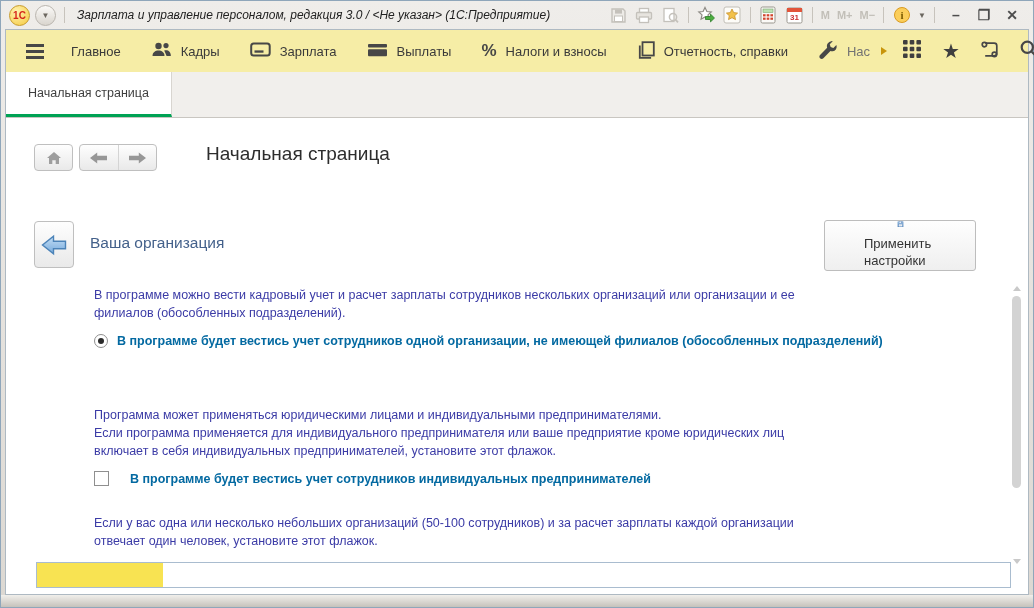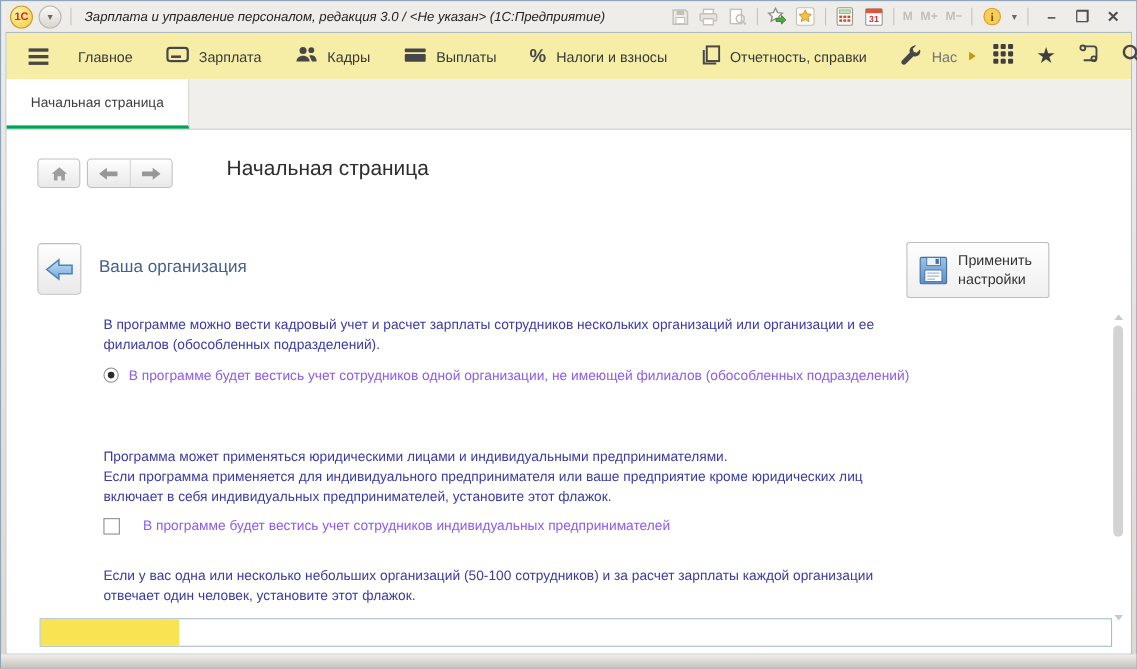--- a/index.html
+++ b/index.html
@@ -47,28 +47,28 @@
   .nav-group{position:absolute;left:73px;top:26px;width:78px;height:27px;padding:0;}
   .nav-half{flex:1;height:100%;display:flex;align-items:center;justify-content:center;}
   .nav-half:first-child{border-right:1px solid #D4D4D4;}
   .page-title{position:absolute;left:200px;top:25px;font-size:19px;color:#2D2D2D;}
   .setup-heading{position:absolute;left:30px;top:67px;font-size:14.5px;font-weight:bold;color:#00954F;}
 
   .section-back{position:absolute;left:28px;top:103px;width:40px;height:47px;}
   .section-title{position:absolute;left:84px;top:116px;font-size:15.5px;font-weight:normal;color:#44618B;}
   .btn-next{position:absolute;left:710px;top:102px;width:101px;height:51px;border:2px solid #DDAE1F;border-radius:3px;
     background:linear-gradient(#FEFEFE,#EFEFEF);display:flex;align-items:center;justify-content:center;gap:9px;font-size:13px;color:#333;}
-  .btn-apply{position:absolute;left:818px;top:102px;width:130px;height:51px;border:1px solid #BDBDBD;border-radius:3px;
+  .btn-apply{position:absolute;left:818px;top:102px;width:152px;height:51px;border:1px solid #BDBDBD;border-radius:3px;
     background:linear-gradient(#FEFEFE,#EFEFEF);display:flex;align-items:center;justify-content:center;gap:9px;
-    font-size:13px;color:#333;line-height:1.3;}
+    font-size:13px;color:#333;line-height:1.3;flex-direction:column;}
   .btn-apply .lbl{width:72px;}
 
   .para{position:absolute;left:88px;width:905px;font-size:12.5px;line-height:18px;color:#3B3BA6;white-space:pre-line;}
   .p1{top:168px;} .p2{top:288px;} .p3{top:396px;}
-  .opt-row{position:absolute;left:88px;display:flex;font-size:12.5px;color:#8b5cf6;}
+  .opt-row{position:absolute;left:88px;display:flex;align-items:center;font-size:12.5px;color:#0369a1;font-weight:bold;}
   .r1{top:216px;} .r2{top:247px;} .cb{top:353px;}
   .radio{width:14px;height:14px;border:1px solid #8F8F8F;border-radius:50%;background:#fff;position:relative;flex:0 0 auto;margin-right:9px;}
   .radio.checked::after{content:"";position:absolute;left:3px;top:3px;width:6px;height:6px;border-radius:50%;background:#2B2B2B;}
   .checkbox{width:15px;height:15px;border:1px solid #8F8F8F;background:#fff;flex:0 0 auto;margin-right:21px;}
 
   .progress{position:absolute;left:30px;top:444px;width:975px;height:26px;border:1px solid #A9BCCF;background:#fff;}
   .progress-fill{height:100%;background:#F8E352;}
 
   .scrollbar{position:absolute;right:5px;top:168px;width:12px;height:278px;}
   .sb-arrow{position:absolute;left:2px;width:0;height:0;border-left:4px solid transparent;border-right:4px solid transparent;}
@@ -184,38 +184,38 @@
           <i></i>
           <i></i>
         </div>
 
       <div class="menu-item">
         <span>Главное</span>
       </div>
 
       <div class="menu-item">
         <span>
-          <svg width="21" height="15" viewBox="0 0 21 15">
-              <rect x="1.2" y="1.5" width="18.5" height="12" rx="2.5" fill="none" stroke="#474747" stroke-width="2"></rect>
-              <rect x="4.5" y="8.4" width="9" height="2.3" fill="#474747"></rect>
-            </svg>
-        </span>
-        <span>Зарплата</span>
-      </div>
-
-      <div class="menu-item">
-        <span>
           <svg width="21" height="15" viewBox="0 0 21 15" fill="#474747">
               <circle cx="7.5" cy="4" r="3.2"></circle>
               <path d="M1.5 14c0-3.4 2.7-5.4 6-5.4s6 2 6 5.4z"></path>
               <circle cx="15" cy="3.6" r="2.6"></circle>
               <path d="M13.2 8.6c.6-.2 1.2-.3 1.8-.3 2.7 0 4.8 1.8 4.8 5.7h-4.2"></path>
             </svg>
         </span>
         <span>Кадры</span>
+      </div>
+
+      <div class="menu-item">
+        <span>
+          <svg width="21" height="15" viewBox="0 0 21 15">
+              <rect x="1.2" y="1.5" width="18.5" height="12" rx="2.5" fill="none" stroke="#474747" stroke-width="2"></rect>
+              <rect x="4.5" y="8.4" width="9" height="2.3" fill="#474747"></rect>
+            </svg>
+        </span>
+        <span>Зарплата</span>
       </div>
 
       <div class="menu-item">
         <span>
           <svg width="21" height="14" viewBox="0 0 21 14" fill="#474747">
               <rect x="1" y="1" width="19" height="3.6" rx="1"></rect>
               <rect x="1" y="6.2" width="19" height="7" rx="1"></rect>
             </svg>
         </span>
         <span>Выплаты</span>

